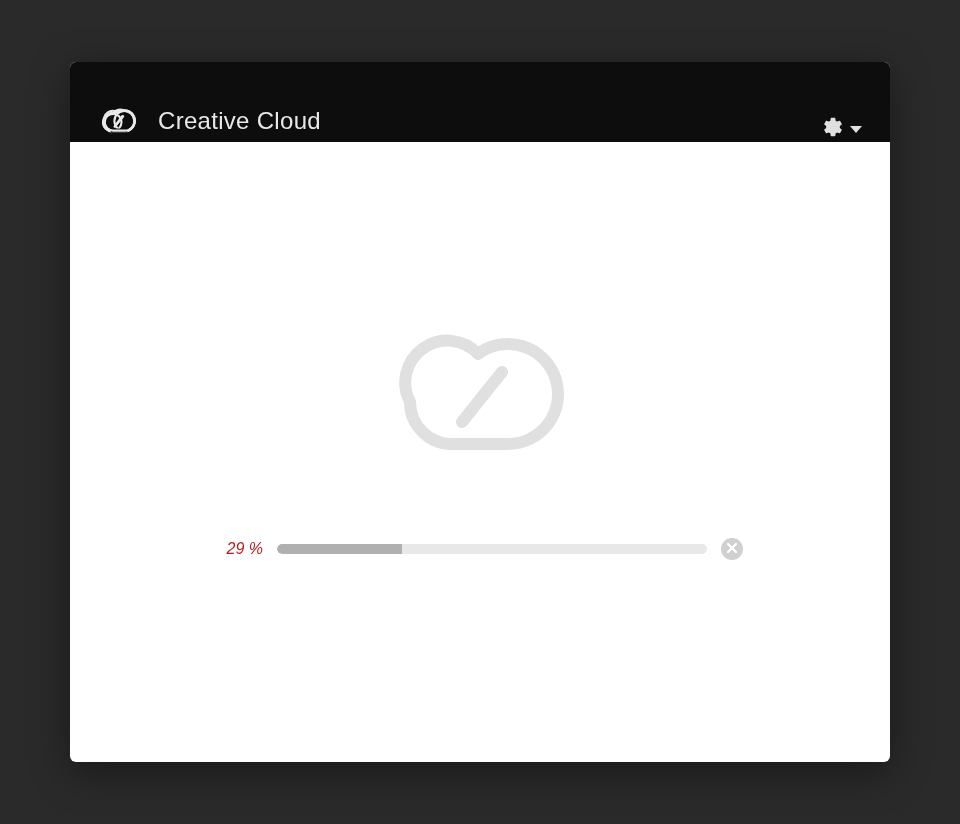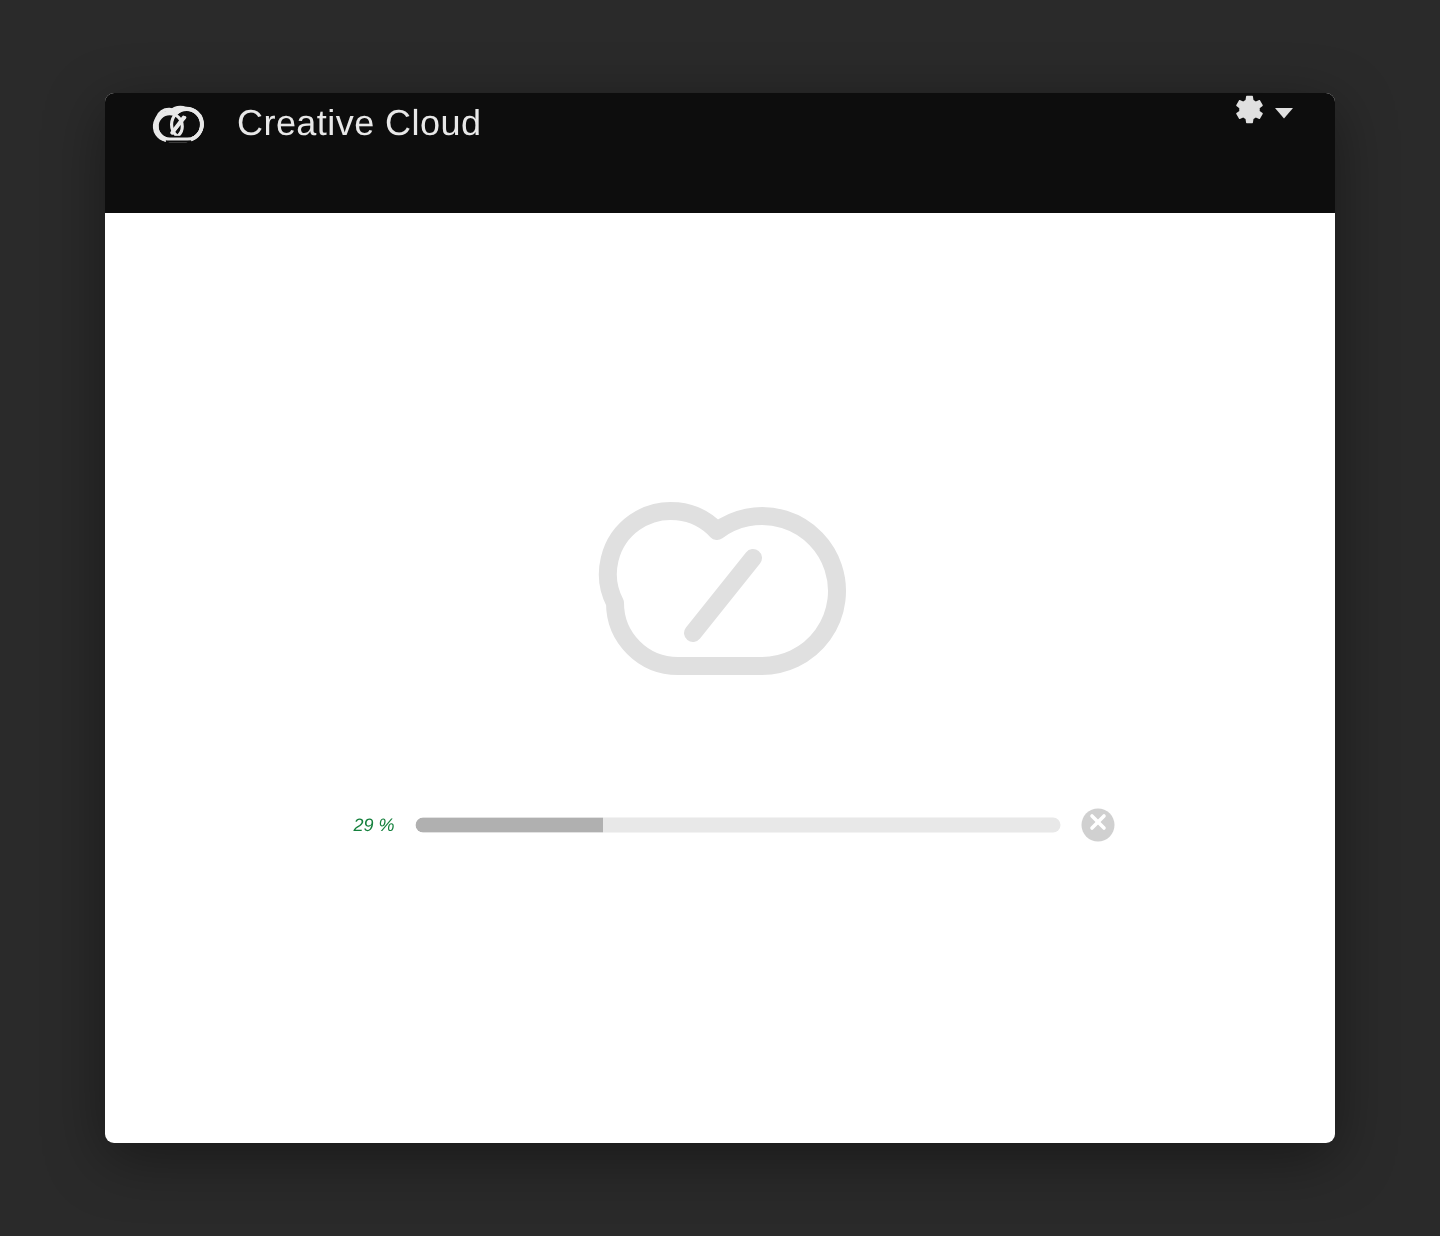--- a/index.html
+++ b/index.html
@@ -23,21 +23,21 @@
       border-radius: 6px;
       overflow: hidden;
       display: flex;
       flex-direction: column;
       box-shadow: 0 10px 40px rgba(0,0,0,0.4);
     }
     .header {
       background: #0d0d0d;
       height: 80px;
       display: flex;
-      align-items: flex-start;
+      align-items: flex-end;
       padding: 0 28px;
       justify-content: space-between;
     }
     .header-left {
       display: flex;
       align-items: center;
       gap: 18px;
     }
     .cc-logo {
       width: 42px;
@@ -88,22 +88,22 @@
     }
     .progress-row {
       display: flex;
       align-items: center;
       gap: 14px;
       width: 100%;
       justify-content: center;
       margin-top: 10px;
     }
     .progress-label {
-      color: #15803d;
-      font-size: 12px;
+      color: #b91c1c;
+      font-size: 16px;
       font-style: italic;
       min-width: 46px;
       text-align: right;
     }
     .progress-track {
       width: 430px;
       height: 10px;
       background: #e8e8e8;
       border-radius: 5px;
       overflow: hidden;

